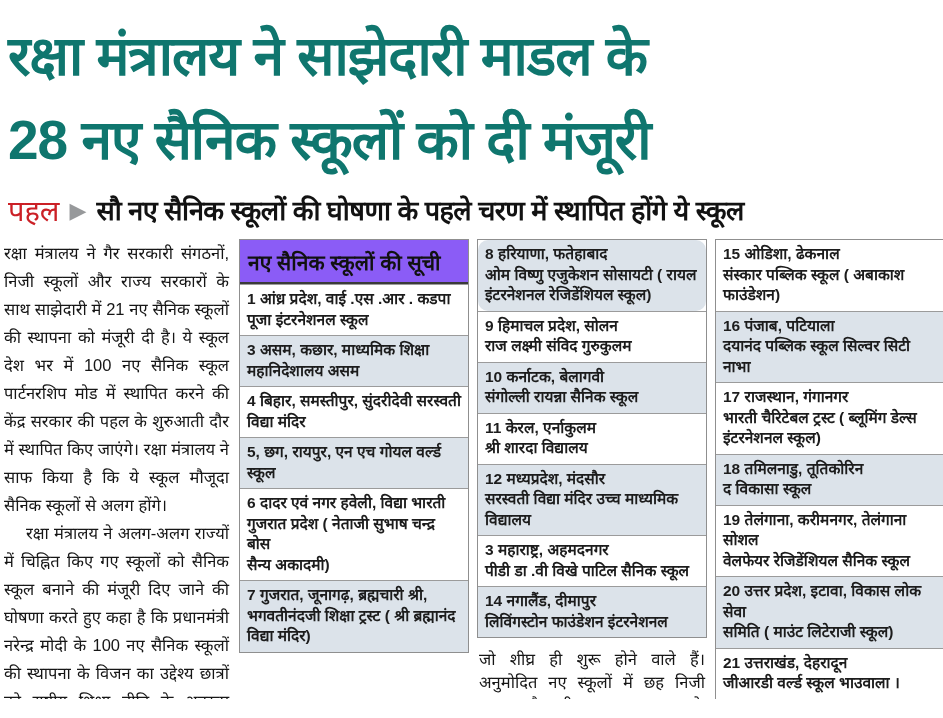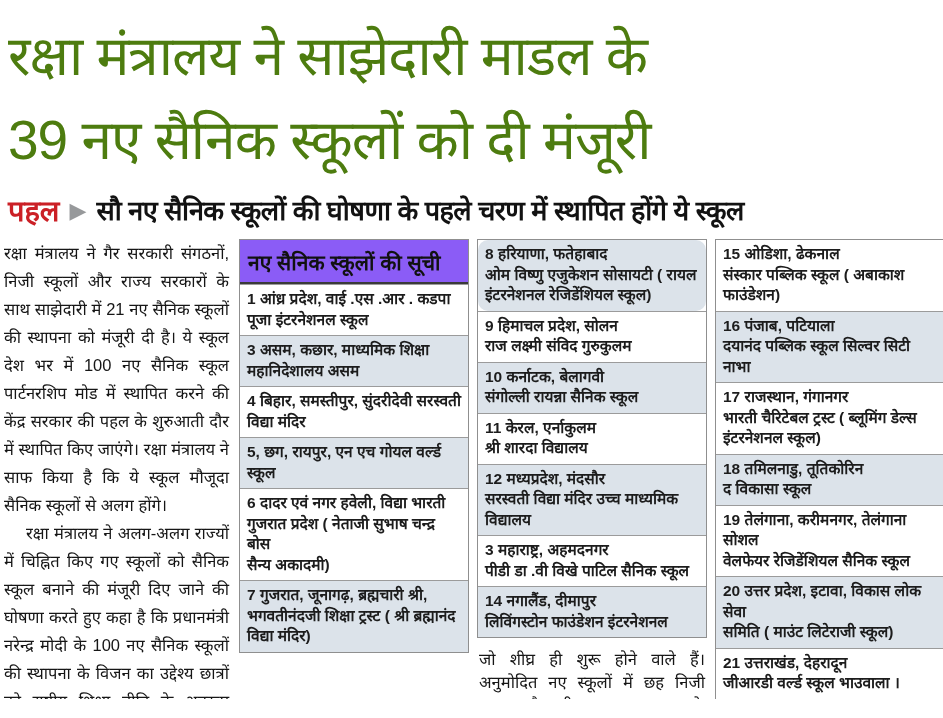--- a/index.html
+++ b/index.html
@@ -5,30 +5,30 @@
   * { margin:0; padding:0; box-sizing:border-box; }
   html,body { background:#f2f2f2; }
   .page {
     position:relative; width:943px; height:718px; margin:0 auto;
     background:#ffffff; overflow:hidden; color:#111;
     font-family:"Liberation Sans","DejaVu Sans",sans-serif;
   }
   
   .headline {
     padding:14px 8px 0 8px;
-    font-weight:normal; font-size:55px; line-height:84px;
-    letter-spacing:-1px; color:#4d7c0f; white-space:nowrap;
+    font-weight:bold; font-size:55px; line-height:84px;
+    letter-spacing:-1px; color:#0f766e; white-space:nowrap;
   }
   .headline .hl-line { display:block; }
   
   .kicker {
     display:flex; align-items:center; gap:10px;
     padding:8px 8px 2px 8px;
   }
-  .kicker-label { font-size:29px; font-weight:bold; }
+  .kicker-label { font-size:29px; font-weight:normal; }
   .kicker-arrow { font-size:22px; line-height:1; transform:translateY(1px); }
   .kicker-text { font-size:27px; font-weight:bold; color:#121212; letter-spacing:-0.5px; }
   
   .columns {
     display:grid; grid-template-columns:229px 230px 230px 230px;
     column-gap:8px; margin-top:8px; padding-left:2px;
     height:460px; overflow:hidden;
   }
   .col { overflow:hidden; }
   
@@ -65,21 +65,21 @@
     color:#161616; margin-top:10px; padding:0 2px;
   }
 </style>
 </head>
 <body>
 
 <div class="page">
 
   <h1 class="headline">
     <span class="hl-line">रक्षा मंत्रालय ने साझेदारी माडल के</span>
-    <span class="hl-line">39 नए सैनिक स्कूलों को दी मंजूरी</span>
+    <span class="hl-line">28 नए सैनिक स्कूलों को दी मंजूरी</span>
   </h1>
 
   <div class="kicker">
     <span class="kicker-label" style="color:#cb2026">पहल</span>
     <span class="kicker-arrow" style="color:#97999b">▶</span>
     <span class="kicker-text">सौ नए सैनिक स्कूलों की घोषणा के पहले चरण में स्थापित होंगे ये स्कूल</span>
   </div>
 
   <div class="columns">
 

